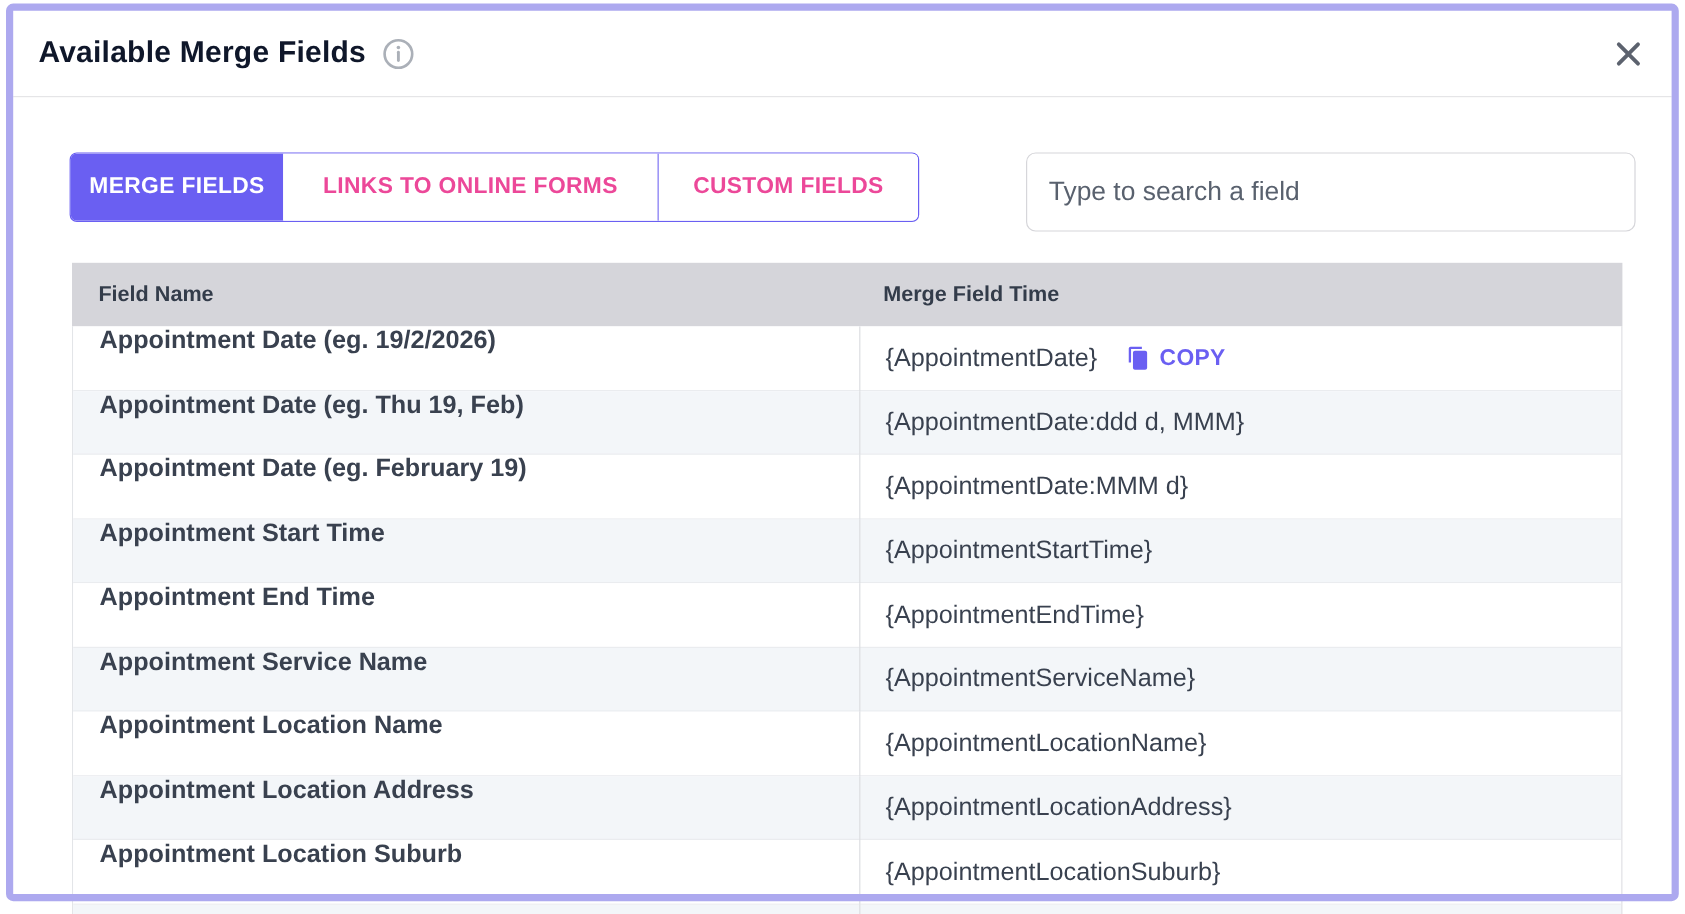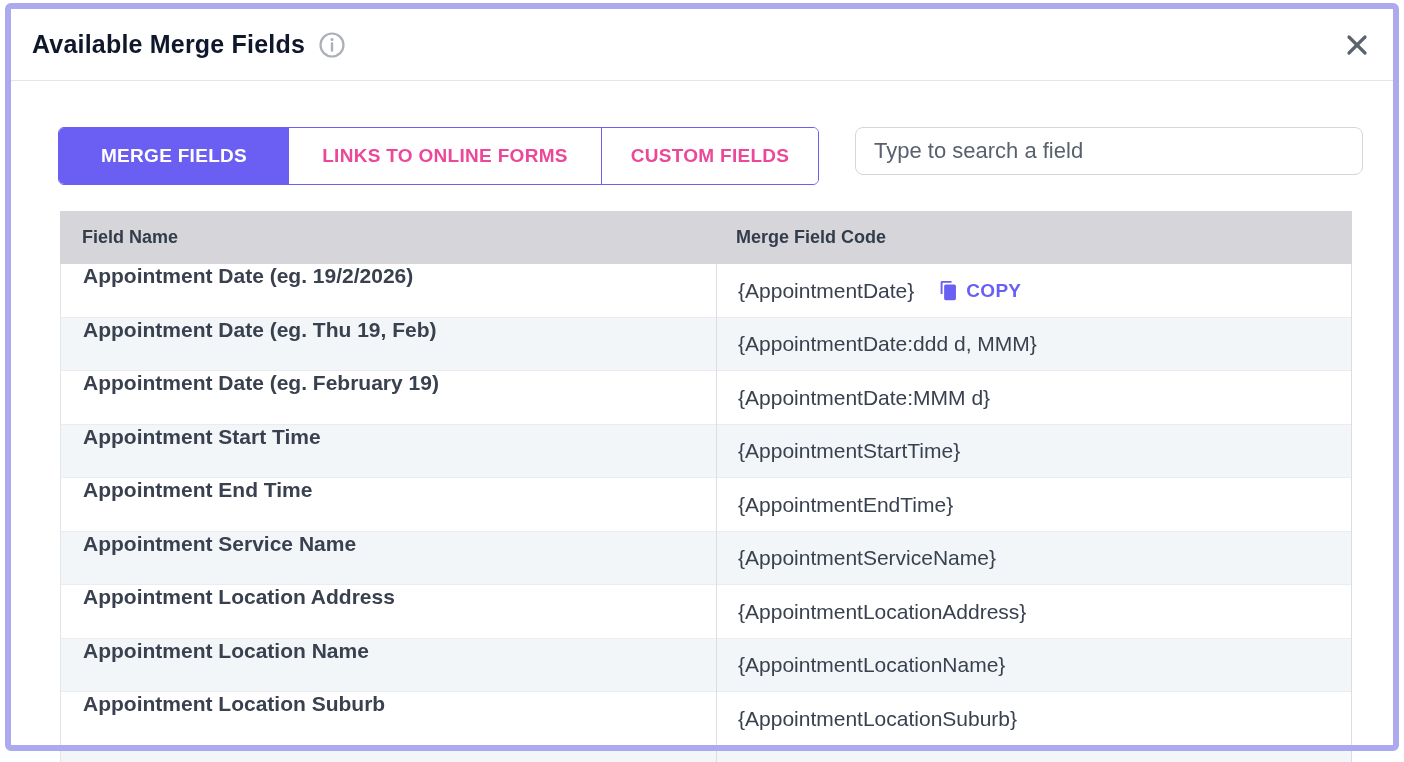--- a/index.html
+++ b/index.html
@@ -44,27 +44,27 @@
     overflow:hidden;height:58px;box-sizing:border-box;background:#ffffff;
   }
   .tab{
     display:flex;align-items:center;justify-content:center;
     font-size:19px;font-weight:700;letter-spacing:.3px;
     color:#ec4899;background:#ffffff;cursor:pointer;box-sizing:border-box;
     border-right:1px solid #6a5ff2;height:100%;
   }
   .tab:last-child{border-right:none;}
   .tab.active{background:#6a5ff2;color:#ffffff;border-right:none;}
-  .tab.t0{width:230px;}
+  .tab.t0{width:177px;}
   .tab.t1{width:313px;}
   .tab.t2{width:216px;}
 
   .search-wrap{width:508px;}
   .search-input{
-    width:100%;height:48px;box-sizing:border-box;
+    width:100%;height:66px;box-sizing:border-box;
     border:1px solid #d6d6da;border-radius:8px;
     padding:0 18px;font-size:22px;color:#3a4250;outline:none;
     font-family:"Liberation Sans","DejaVu Sans",sans-serif;background:#ffffff;
   }
   .search-input::placeholder{color:#59616e;opacity:1;}
 
   
   .table{margin:26px 30px 0 49px;width:1292px;}
   .thead{
     display:flex;background:#d5d5da;height:53px;align-items:center;
@@ -125,21 +125,21 @@
           <div class="tab t2">CUSTOM FIELDS</div>
         </div>
       <div class="search-wrap">
         <input class="search-input" type="text" placeholder="Type to search a field" style="">
       </div>
     </div>
 
     <div class="table">
       <div class="thead">
         <div class="th col1">Field Name</div>
-        <div class="th col2">Merge Field Code</div>
+        <div class="th col2">Merge Field Time</div>
       </div>
       <div class="tbody" id="tbody">
           <div class="row">
             <div class="col1 cell-name">Appointment Date (eg. 19/2/2026)</div>
             <div class="col2 cell-code">
               <span>{AppointmentDate}</span>
               <button class="copy-btn">
                 <span style="display: inline-flex;">
                   <svg width="21" height="21" viewBox="0 0 24 24" fill="#6a5ff2">
                     <path d="M15.5 1H4.8C3.8 1 3 1.8 3 2.8V16h2.2V3.2h10.3V1z"></path>
@@ -174,29 +174,29 @@
               <span>{AppointmentEndTime}</span>
             </div>
           </div>
           <div class="row">
             <div class="col1 cell-name">Appointment Service Name</div>
             <div class="col2 cell-code">
               <span>{AppointmentServiceName}</span>
             </div>
           </div>
           <div class="row">
+            <div class="col1 cell-name">Appointment Location Name</div>
+            <div class="col2 cell-code">
+              <span>{AppointmentLocationName}</span>
+            </div>
+          </div>
+          <div class="row">
             <div class="col1 cell-name">Appointment Location Address</div>
             <div class="col2 cell-code">
               <span>{AppointmentLocationAddress}</span>
-            </div>
-          </div>
-          <div class="row">
-            <div class="col1 cell-name">Appointment Location Name</div>
-            <div class="col2 cell-code">
-              <span>{AppointmentLocationName}</span>
             </div>
           </div>
           <div class="row">
             <div class="col1 cell-name">Appointment Location Suburb</div>
             <div class="col2 cell-code">
               <span>{AppointmentLocationSuburb}</span>
             </div>
           </div>
           <div class="row">
             <div class="col1 cell-name"></div>

